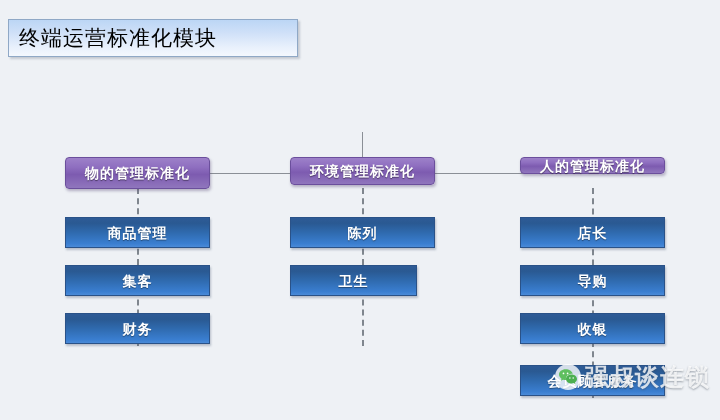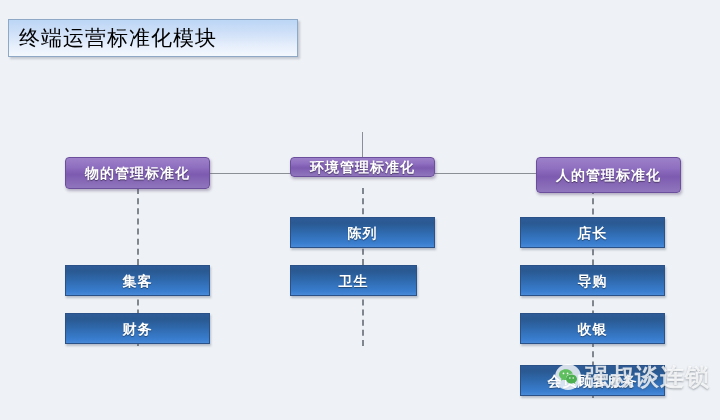--- a/index.html
+++ b/index.html
@@ -163,28 +163,31 @@
 
   <div class="conn conn-dash-v" style="left:137px; top:188px; height:158px;"></div>
   <div class="conn conn-dash-v" style="left:362px; top:188px; height:158px;"></div>
   <div class="conn conn-dash-v" style="left:592px; top:188px; height:210px;"></div>
 
 
   <div class="node node-purple" style="left:65px; top:157px; width:145px; height:32px;">
     <span class="label">物的管理标准化</span>
   </div>
 
-  <div class="node node-purple" style="left:290px; top:157px; width:145px; height:20px;">
+  <div class="node node-purple" style="left:290px; top:157px; width:145px; height:28px;">
     <span class="label">环境管理标准化</span>
   </div>
 
-  <div class="node node-purple" style="left:520px; top:157px; width:145px; height:36px;margin-left:16px;">
+  <div class="node node-purple" style="left:520px; top:157px; width:145px; height:17px;">
     <span class="label">人的管理标准化</span>
   </div>
 
+  <div class="node node-blue" style="left:65px; top:217px; width:145px; height:31px;">
+    <span class="label">商品管理</span>
+  </div>
   <div class="node node-blue" style="left:65px; top:265px; width:145px; height:31px;">
     <span class="label">集客</span>
   </div>
   <div class="node node-blue" style="left:65px; top:313px; width:145px; height:31px;">
     <span class="label">财务</span>
   </div>
 
   <div class="node node-blue" style="left:290px; top:217px; width:145px; height:31px;">
     <span class="label">陈列</span>
   </div>

